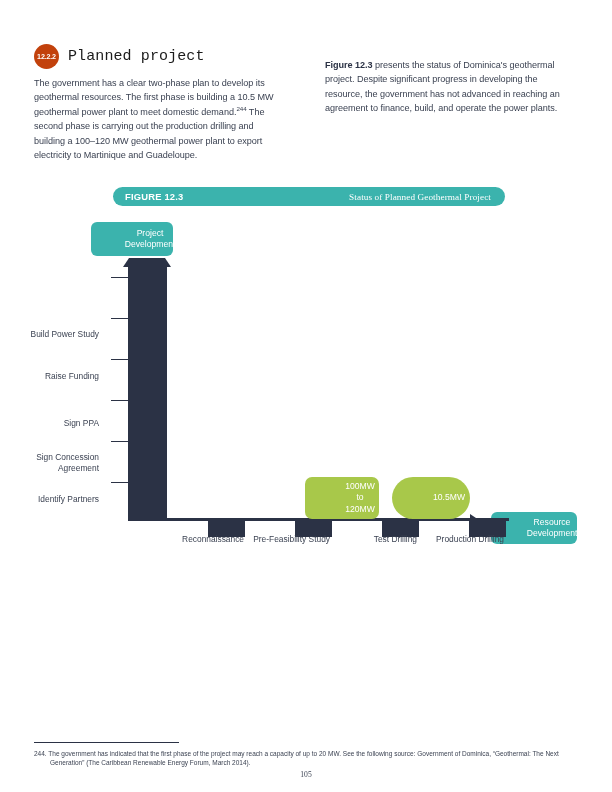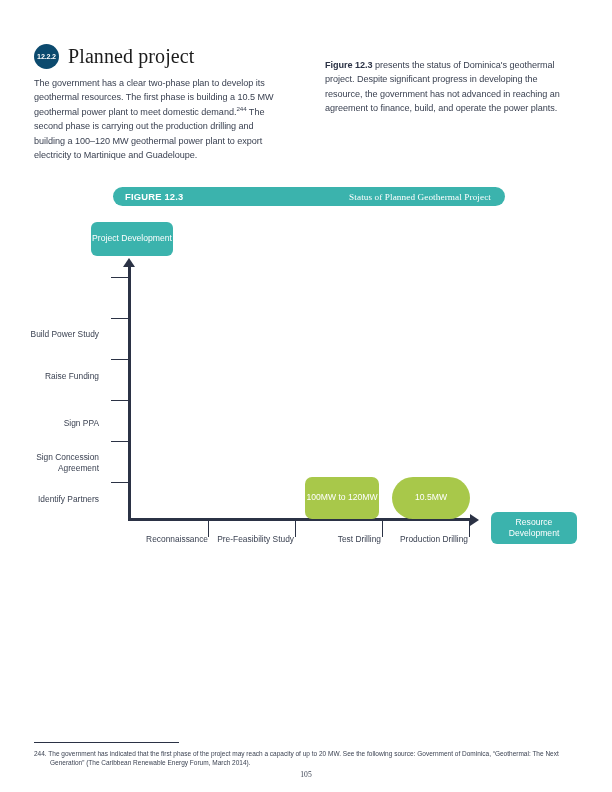--- a/index.html
+++ b/index.html
@@ -22,33 +22,33 @@
     left: 34px;
     top: 44px;
     display: flex;
     align-items: center;
     gap: 9px;
   }
   #section-badge {
     width: 25px;
     height: 25px;
     border-radius: 50%;
-    background: #0c4a6e;
+    background: #c2410c;
     color: #ffffff;
     font-size: 7.2px;
     font-weight: bold;
     letter-spacing: -0.2px;
     display: flex;
     align-items: center;
     justify-content: center;
     font-family: "Liberation Sans", sans-serif;
   }
   #section-title {
-    font-family: Liberation Serif, serif;
-    font-size: 20px;
+    font-family: Liberation Mono, monospace;
+    font-size: 15px;
     color: #1b1b1b;
     letter-spacing: 0.1px;
     text-align: right;
   }
 
   
   .body-col {
     position: absolute;
     font-size: 9.1px;
     line-height: 14.4px;
@@ -98,21 +98,21 @@
 
   
   #chart {
     position: absolute;
     left: 0;
     top: 0;
     width: 612px;
     height: 792px;
     pointer-events: none;
   }
-  #chart * { pointer-events: auto; }
+  #chart * { pointer-events: auto; padding-left: 36px; }
 
   
   .callout {
     position: absolute;
     background: #3bb3ad;
     border-radius: 6px;
     color: #ffffff;
     font-size: 8.6px;
     line-height: 11.2px;
     text-align: center;

